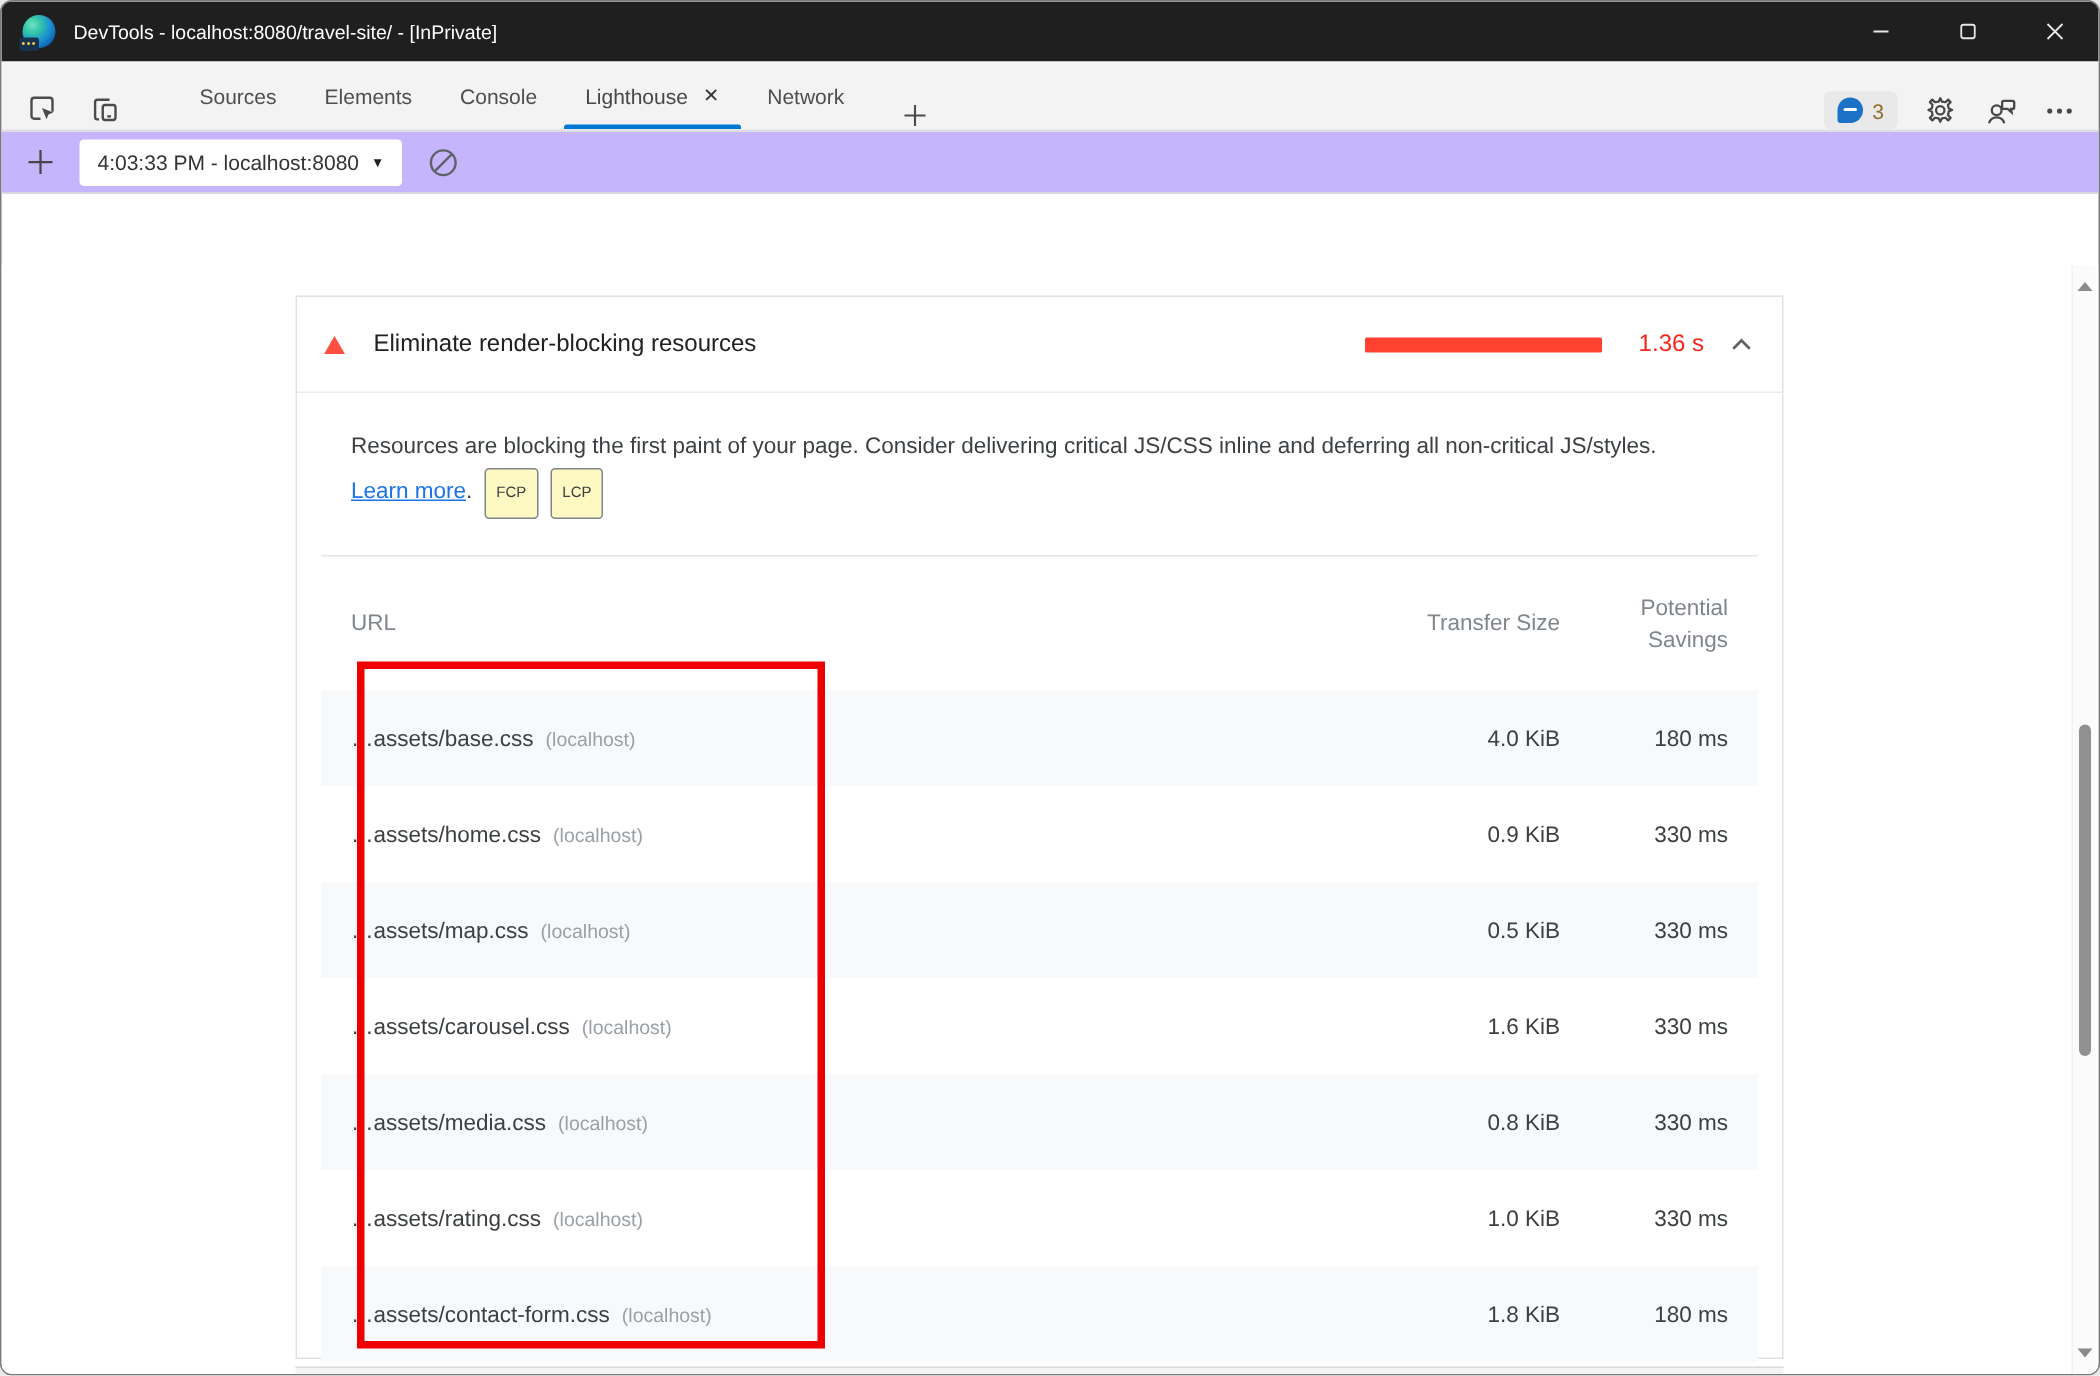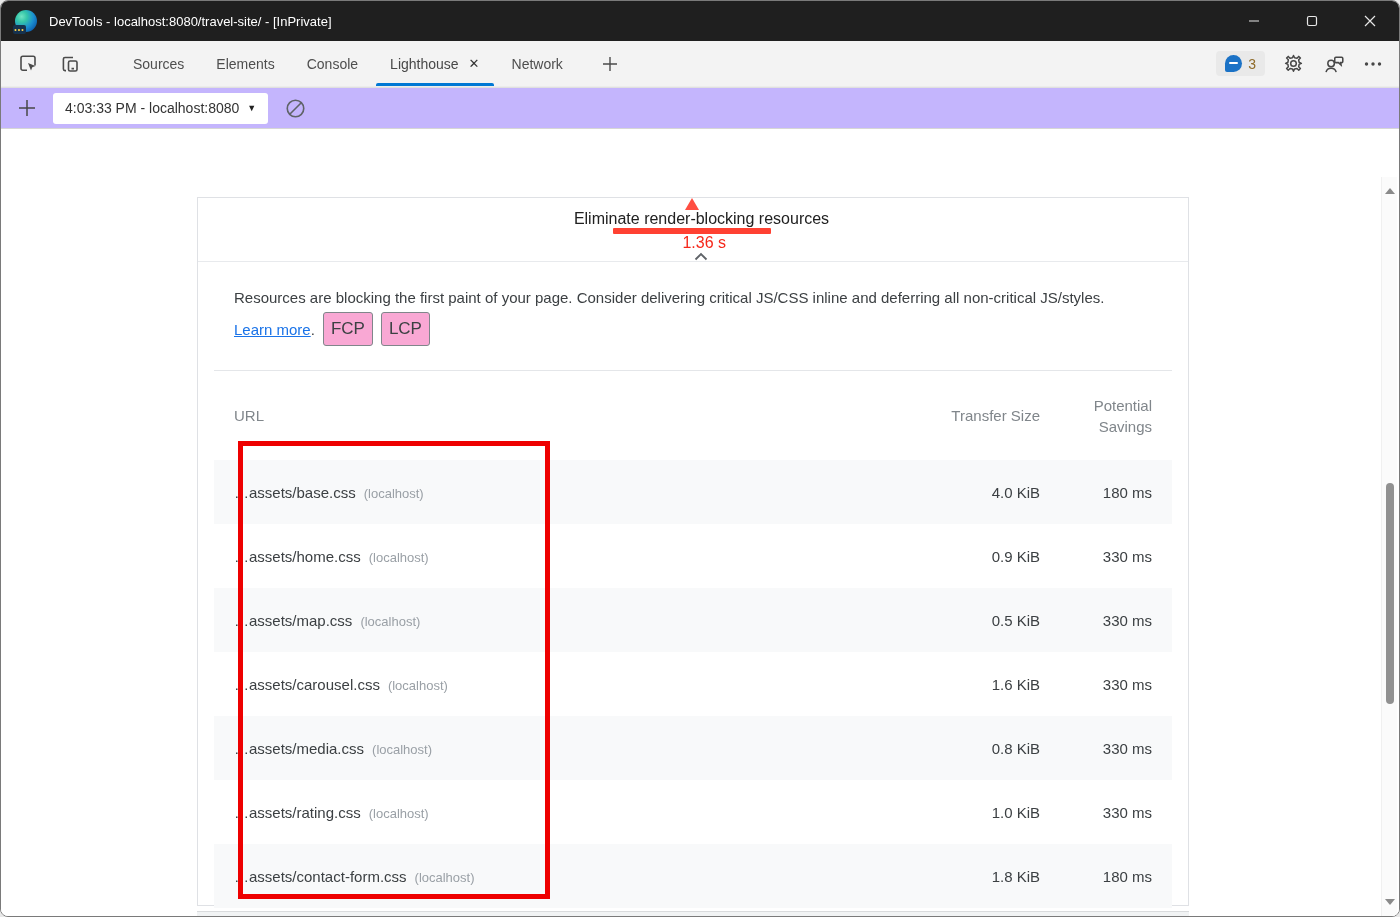--- a/index.html
+++ b/index.html
@@ -19,21 +19,21 @@
   .app-icon .badge { position:absolute; left:-2px; bottom:-2px; width:13px; height:9px; background:#16324e;
     border-radius:2px; display:flex; align-items:center; justify-content:center; }
   .app-icon .badge span { color:#ffd24a; font-size:7px; line-height:4px; letter-spacing:1px; }
   .window-title { margin-left:12px; font-size:13px; color:#ffffff; }
   .win-controls { margin-left:auto; display:flex; height:100%; }
   .win-btn { width:58px; height:100%; display:flex; align-items:center; justify-content:center; color:#e7e7e7; }
   .win-btn svg { display:block; }
   
   .tabbar {
     position:absolute; left:0; top:40px; width:100%; height:46px; background:#f3f3f3;
-    display:flex; align-items:center; border-bottom:1px solid #ececec;
+    display:flex; align-items:flex-end; border-bottom:1px solid #ececec;
   }
   .tool-icon { width:26px; height:26px; display:flex; align-items:center; justify-content:center; color:#4b4b4b; }
   .tool-icon.inspect { margin-left:14px; }
   .tool-icon.device { margin-left:16px; }
   .tabs { display:flex; align-items:stretch; height:100%; margin-left:34px; }
   .tab { position:relative; display:flex; align-items:center; padding:0 16px; font-size:14px; color:#4e4e4e; cursor:default; }
   .tab.active { color:#484848; }
   .tab.active::after { content:""; position:absolute; left:2px; right:2px; bottom:0; height:3px; background:#0078d4; border-radius:2px 2px 0 0; }
   .tab .tab-close { margin-left:10px; font-size:13px; color:#333; }
   .tab-new { display:flex; align-items:center; margin-left:22px; color:#4b4b4b; font-size:24px; font-weight:300; }
@@ -64,31 +64,31 @@
   .url-text { margin-left:18px; font-size:16px; color:#202124; }
   .urlbar-menu { margin-left:auto; margin-right:28px; color:#5f6368; font-size:17px; letter-spacing:0; line-height:6px;
     display:flex; flex-direction:column; gap:3px; align-items:center; }
   .urlbar-menu i { width:4px; height:4px; background:#757575; border-radius:50%; display:block; }
   
   .content { position:absolute; left:0; top:176px; width:100%; height:741px; background:#fff; }
   .audit-card {
     position:absolute; left:196px; top:20px; width:992px; height:709px;
     border:1px solid #dfe1e5; background:#fff;
   }
-  .audit-header { height:64px; display:flex; align-items:center; border-bottom:1px solid #e8eaed; padding:0 20px 0 18px;flex-direction:column; }
+  .audit-header { height:64px; display:flex; align-items:center; border-bottom:1px solid #e8eaed; padding:0 20px 0 18px; }
   .fail-triangle { width:0; height:0; border-left:7px solid transparent; border-right:7px solid transparent; border-bottom:12px solid #ff4e42; }
   .audit-title { margin-left:19px; font-size:16px; color:#212121; }
   .audit-header .spacer { flex:1; }
   .metric-bar { width:158px; height:10px; background:#ff4132; border-radius:1px; }
   .metric-value { margin-left:18px; font-size:16px; color:#f5271a; min-width:50px; text-align:right; }
   .chevron { margin-left:18px; color:#5f6368; display:flex; }
   .audit-desc { padding:21px 46px 0 36px; font-size:15px; line-height:29px; color:#3c4043; }
   .audit-desc a { color:#1a73e8; text-decoration:underline; }
-  .chip { display:inline-block; border:1px solid #80868b; border-radius:3px; font-size:17px; color:#3c4043;
-    padding:1px 7px 2px; margin-left:8px; vertical-align:1px; background:#f9a8d4; }
+  .chip { display:inline-block; border:1px solid #80868b; border-radius:3px; font-size:10px; color:#3c4043;
+    padding:1px 7px 2px; margin-left:8px; vertical-align:1px; background:#fef9c3; }
   
   .lh-table { margin:24px 16px 0 16px; border-top:1px solid #e4e6e9; }
   .thead { display:flex; align-items:center; min-height:89px; padding:0 20px; color:#80868b; font-size:15px; }
   .trow { display:flex; align-items:center; height:64px; padding:0 20px; font-size:15px; color:#3c4043; }
   .trow:nth-child(odd) { background:#f8f9fa; }
   .c-url { flex:1; display:flex; align-items:baseline; gap:8px; }
   .c-url .host { font-size:13px; color:#9aa0a6; }
   .c-size { width:110px; text-align:right; }
   .c-sav { width:112px; text-align:right; }
   .thead .c-size, .thead .c-sav { line-height:21px; }

